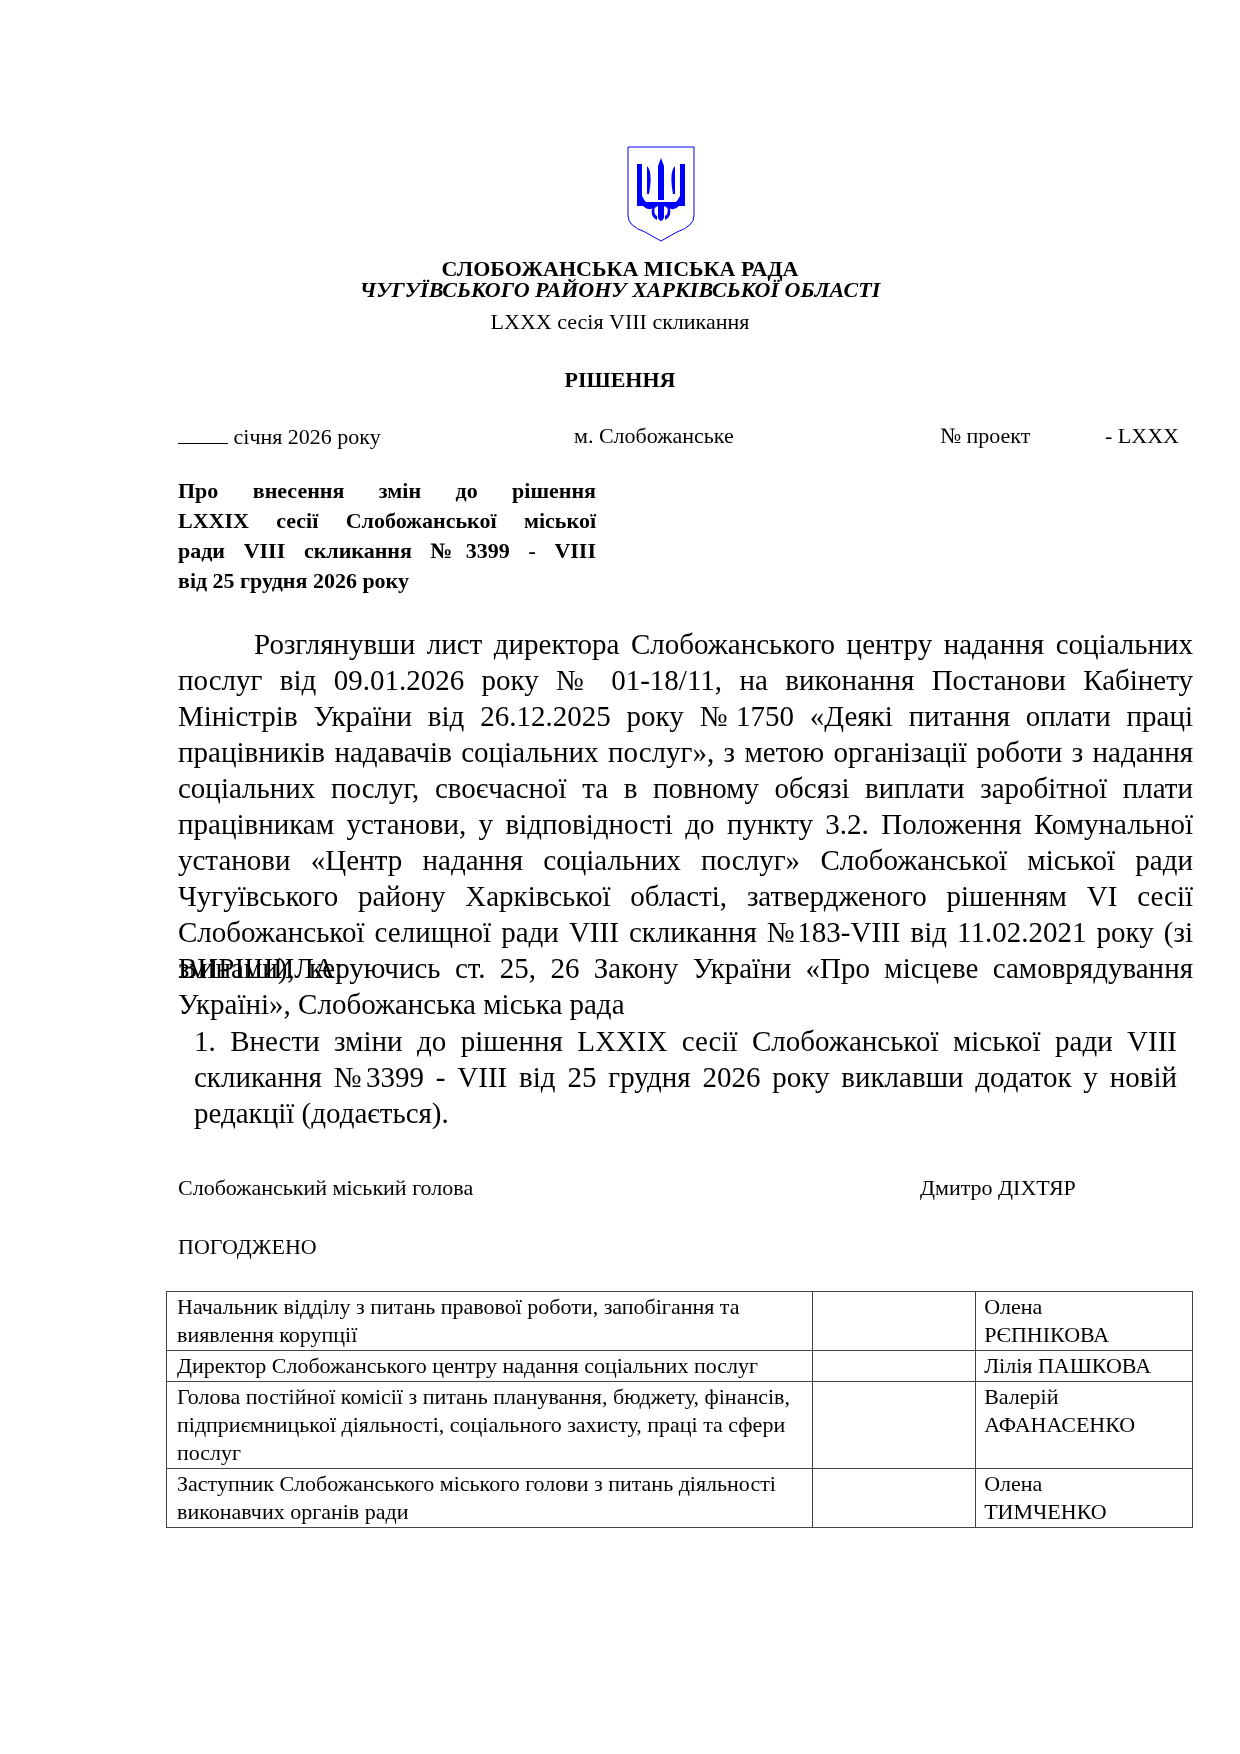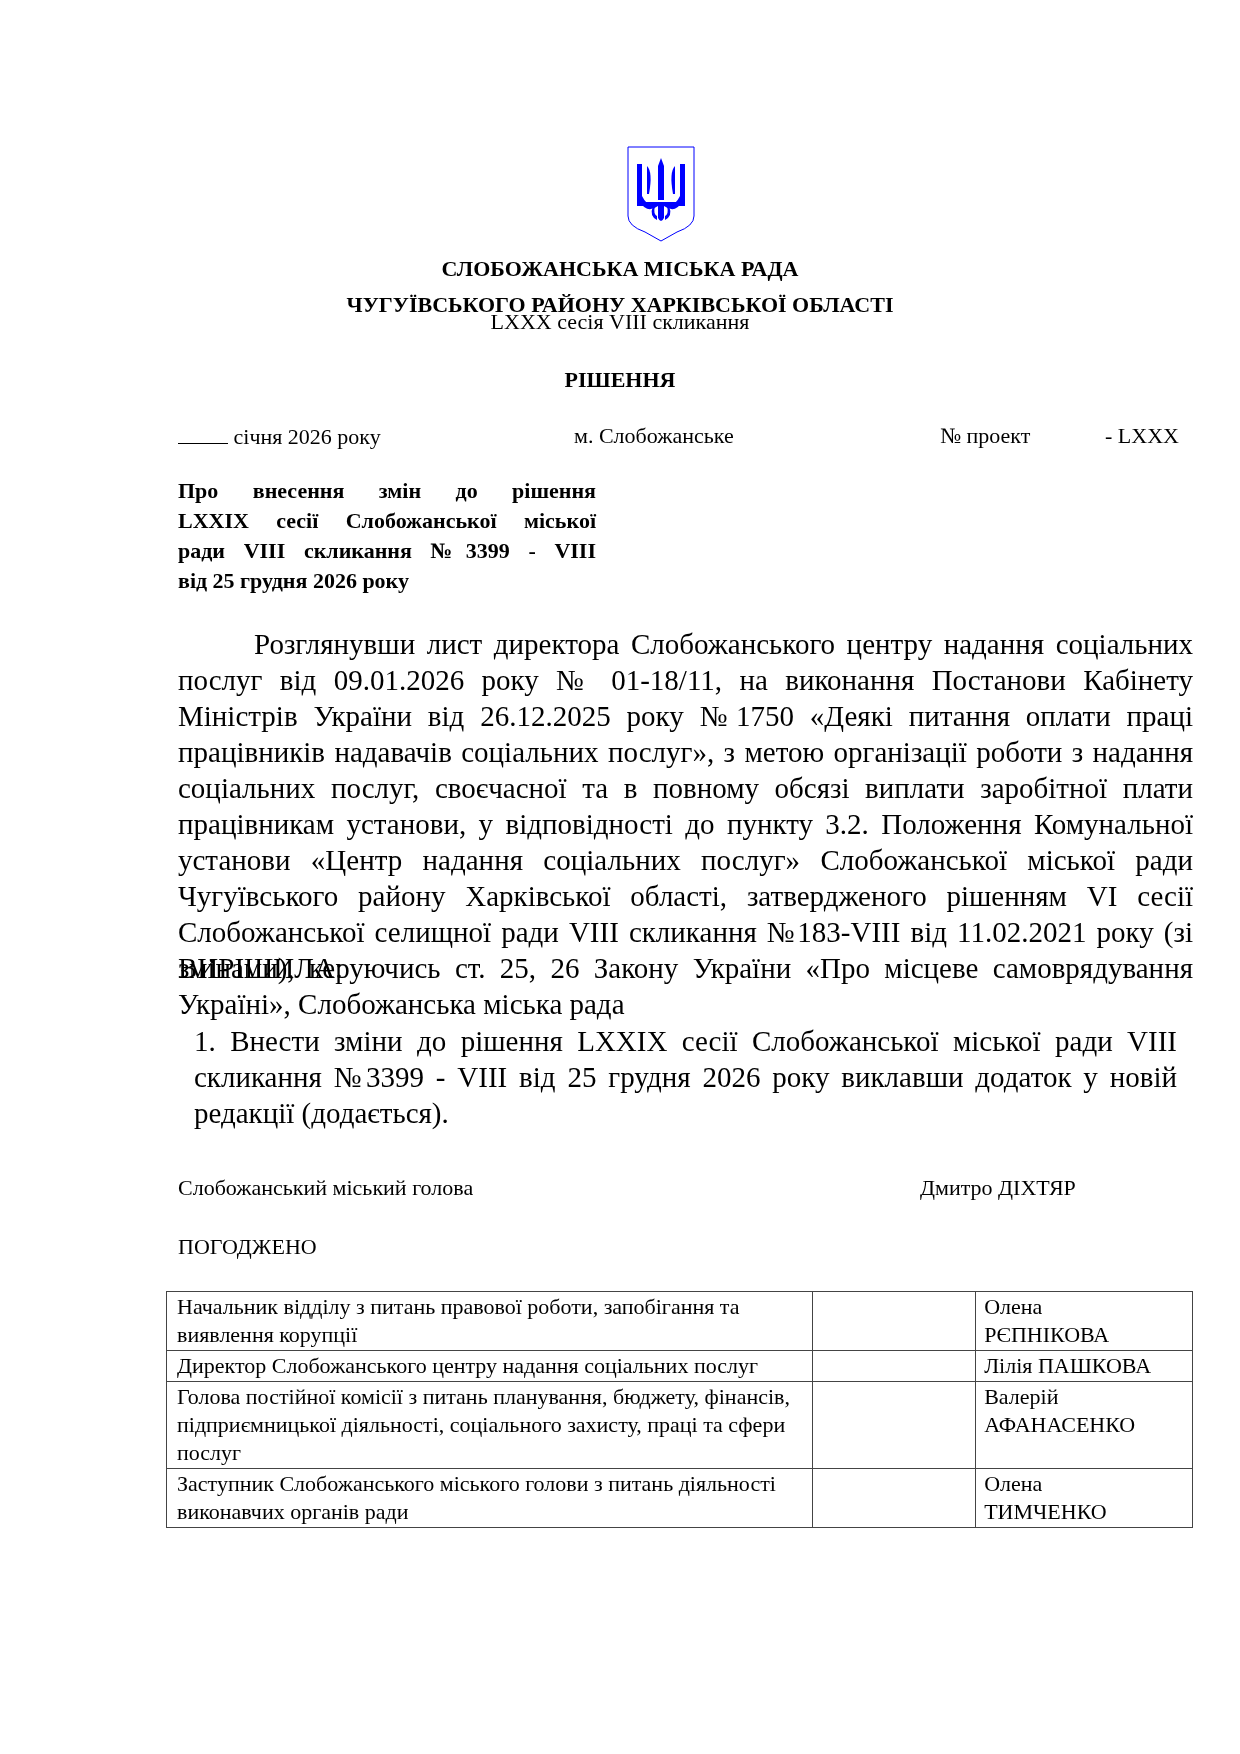--- a/index.html
+++ b/index.html
@@ -3,21 +3,21 @@
 <meta charset="utf-8">
 <style>
   html, body { margin: 0; padding: 0; background: #ffffff; }
   body { width: 1240px; height: 1754px; position: relative; overflow: hidden;
          font-family: "Liberation Serif", "DejaVu Serif", serif; color: #000; }
   .abs { position: absolute; }
   .emblem { left: 627px; top: 146px; width: 68px; height: 96px; }
   .hdr { left: 0; width: 1240px; text-align: center; font-size: 22px; line-height: 26px; }
   .hdr.b { font-weight: bold; }
   .h1 { top: 256px; }
-  .h2 { top: 292px; }
+  .h2 { top: 277px; font-style: italic; }
   .h3 { top: 309px; font-weight: normal; }
   .decision { top: 367px; left: 0; width: 1240px; text-align: center; font-weight: bold; font-size: 22px; }
   .dateline { top: 423px; left: 178px; width: 1015px; font-size: 22px; height: 30px; }
   .dateline span { position: absolute; top: 0; white-space: pre; }
   .blank { display: inline-block; width: 50px; border-bottom: 1.5px solid #000; height: 20px; vertical-align: baseline; }
   .subject { top: 476px; left: 178px; width: 418px; font-weight: bold; font-size: 22px; line-height: 30px; text-align: justify; }
   .subject div { text-align: justify; text-align-last: justify; }
   .subject div.last { text-align-last: left; }
   .para { left: 178px; width: 1015px; font-size: 29px; line-height: 36px; text-align: justify; }
   .body1 { top: 626px; text-indent: 76px; }

